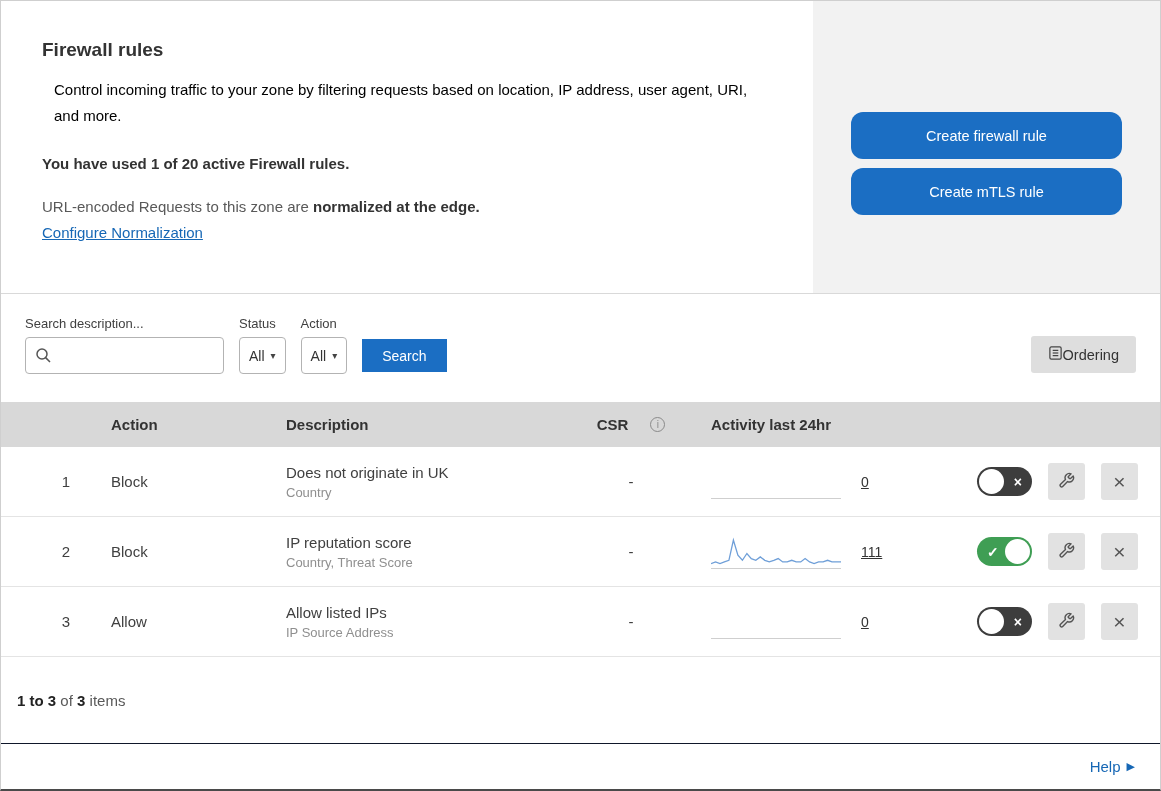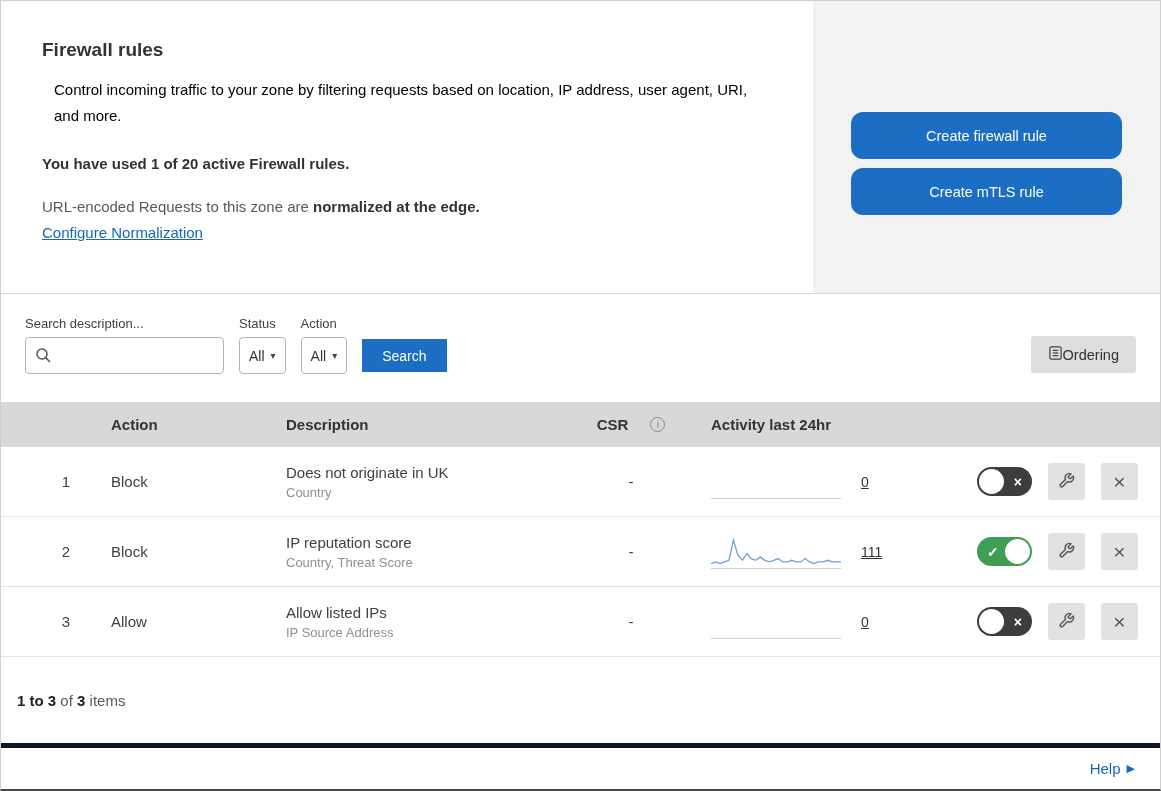--- a/index.html
+++ b/index.html
@@ -107,21 +107,21 @@
   .icon-btn {
     width:37px; height:37px; background:#e2e2e2; border:none; border-radius:3px;
     display:flex; align-items:center; justify-content:center;
     color:#555; cursor:pointer; flex:none;
   }
   .icon-btn .x-glyph { font-size:21px; color:#555; line-height:1; }
   
   .t-footer { flex:1; padding:0 16px; display:flex; align-items:center; font-size:15px; color:#595959; min-height:72px; }
   .t-footer b { color:#222; }
   .help-bar {
-    border-top:5px solid #0f172a; height:46px;
+    border-top:1px solid #0f172a; height:46px;
     display:flex; align-items:center; justify-content:flex-end; padding-right:25px;
   }
   .help-link { color:var(--link-blue,#1667b5); font-size:15px; text-decoration:none; display:flex; align-items:center; gap:6px; cursor:pointer; }
   .help-link .arrow { font-size:11px; }
 </style>
 </head>
 <body>
 
 <div class="page">
 

